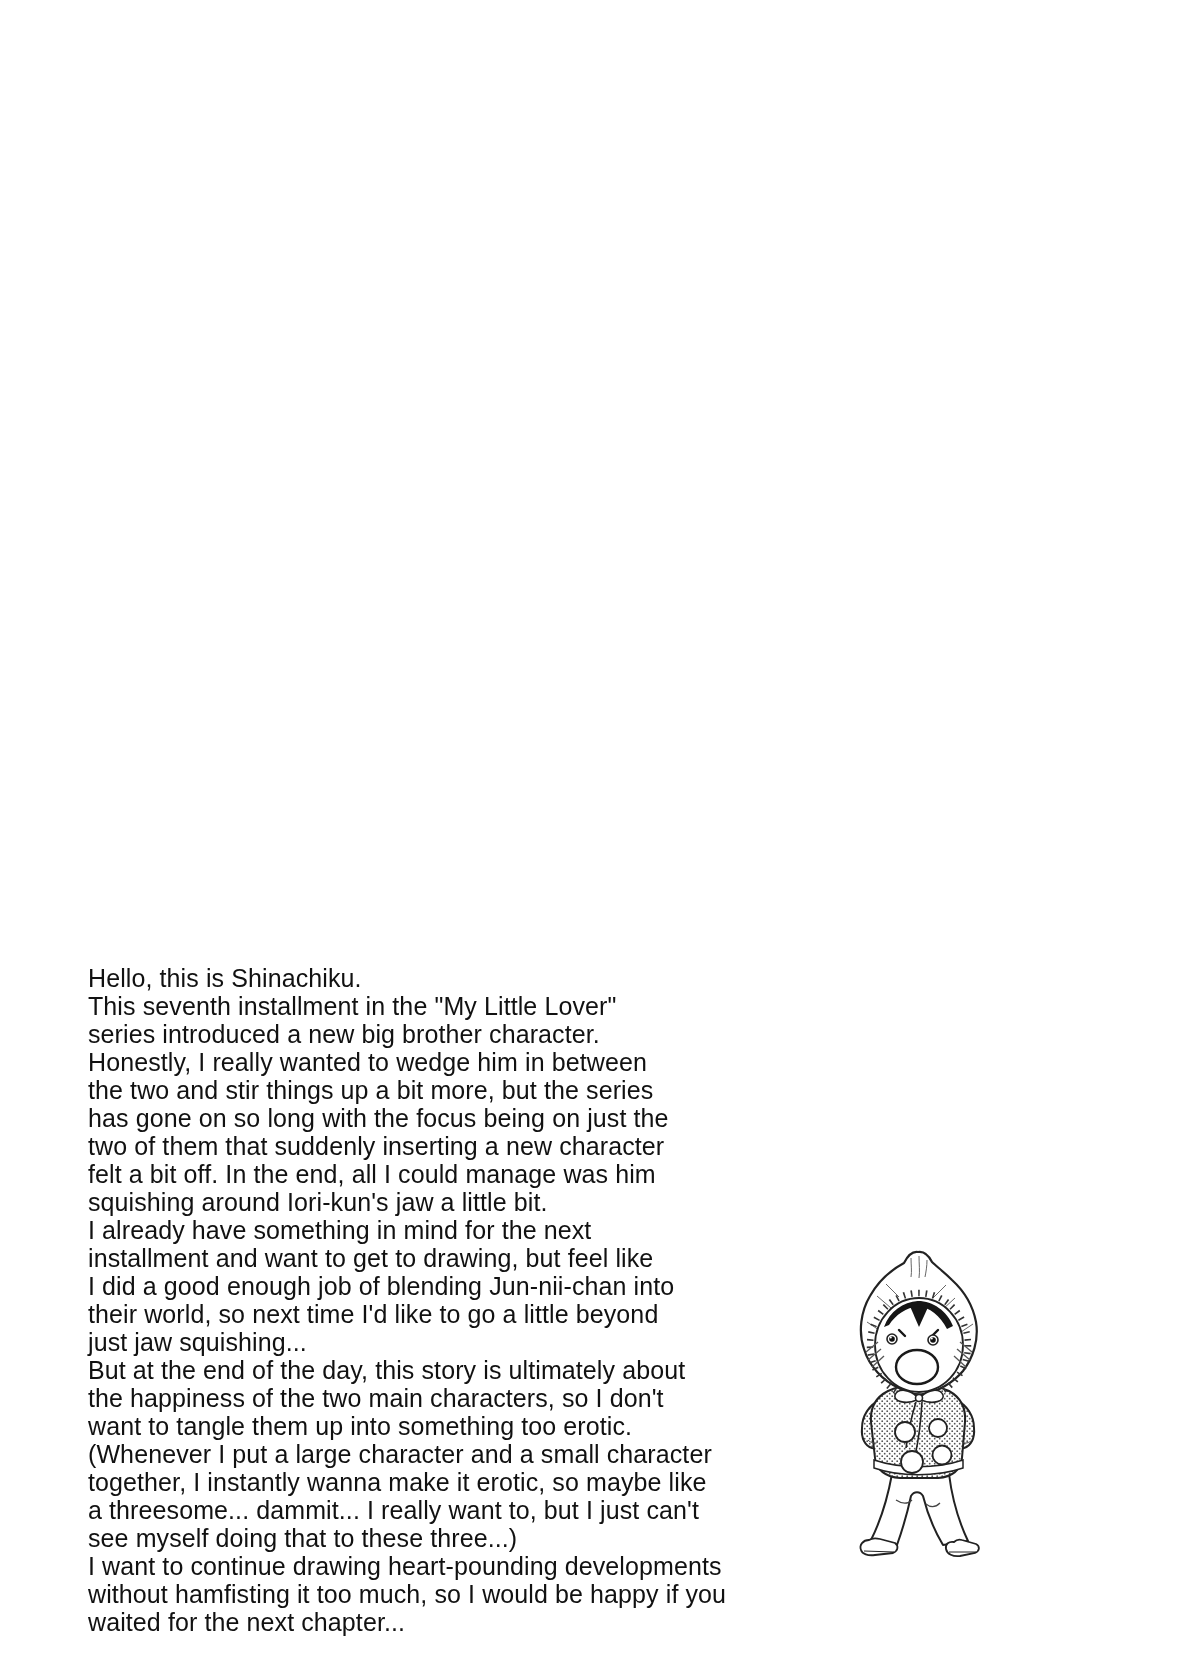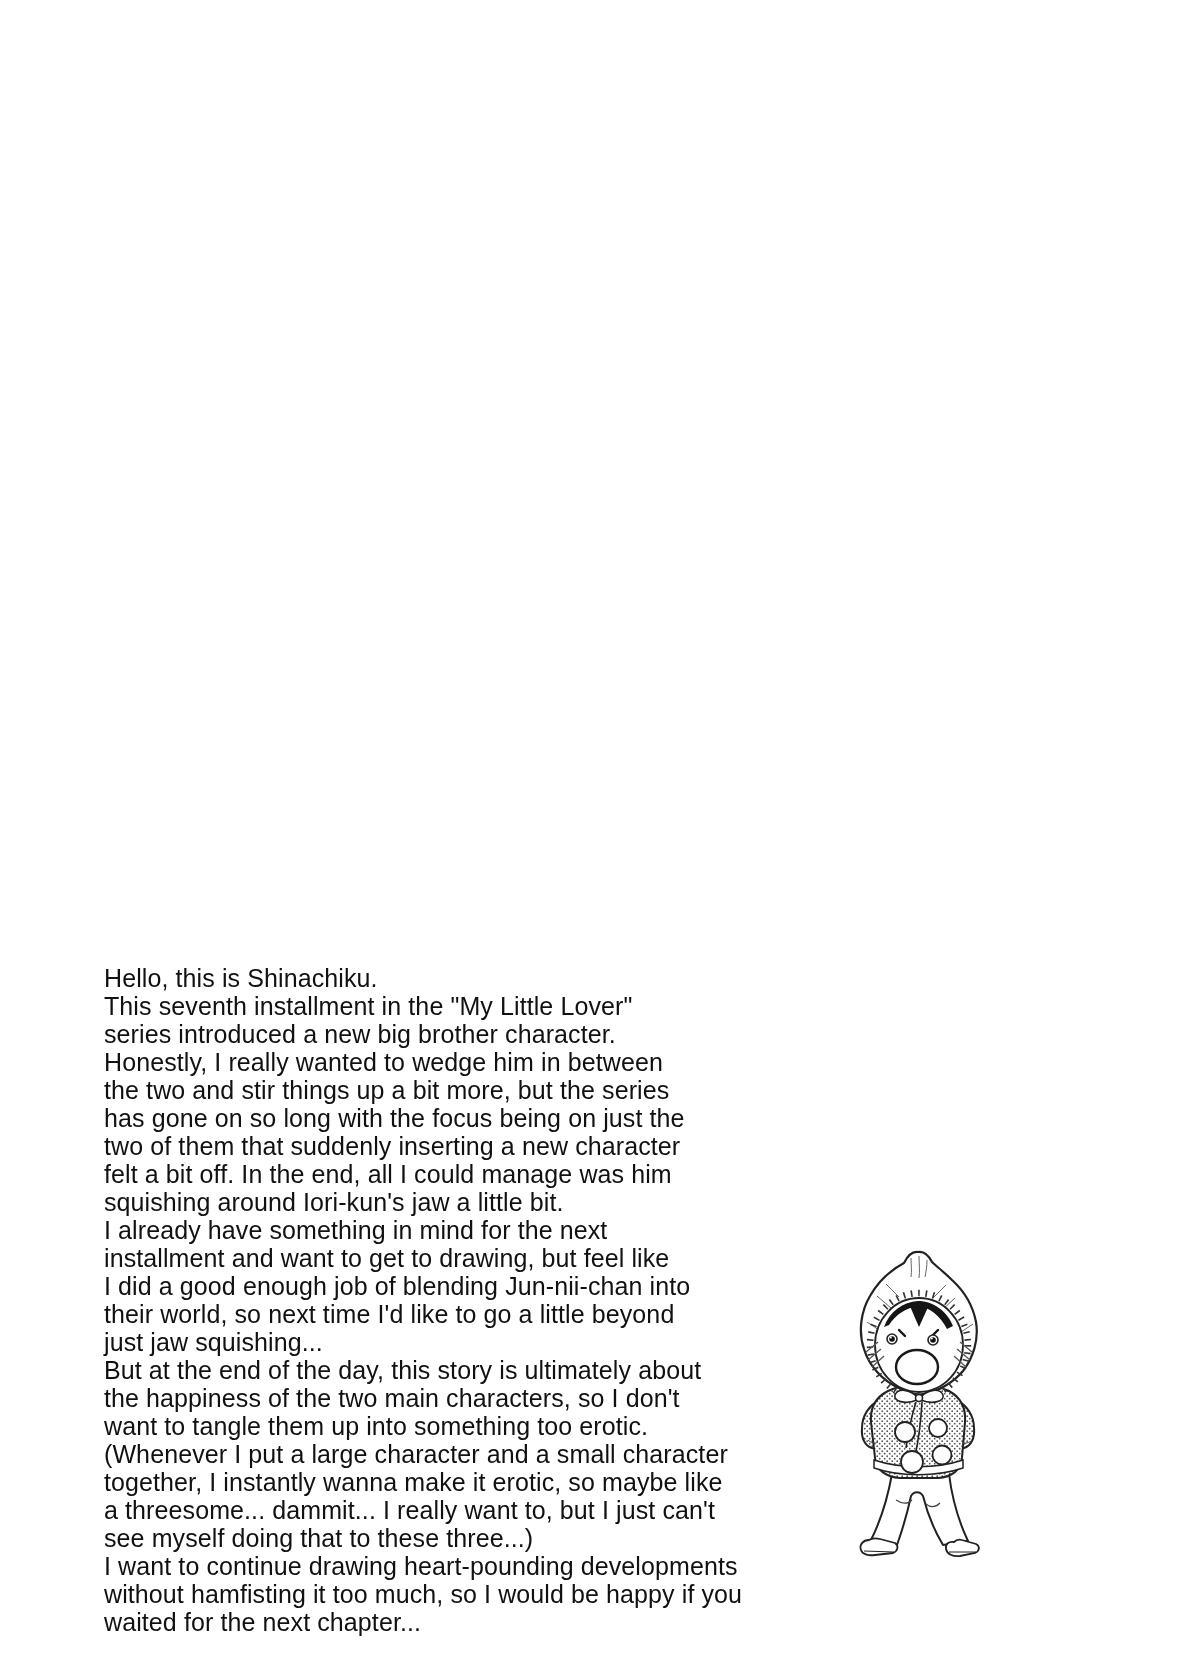--- a/index.html
+++ b/index.html
@@ -10,21 +10,21 @@
   .page {
     position: relative;
     width: 1200px;
     height: 1674px;
     background: #ffffff;
     overflow: hidden;
     font-family: "Liberation Sans", "DejaVu Sans", sans-serif;
   }
   .afterword-text {
     position: absolute;
-    left: 104px;
+    left: 88px;
     top: 964px;
     width: 680px;
     font-size: 25px;
     line-height: 28px;
     color: #111111;
     white-space: pre-line;
     letter-spacing: 0.1px;
   }
   .chibi-illustration {
     position: absolute;

